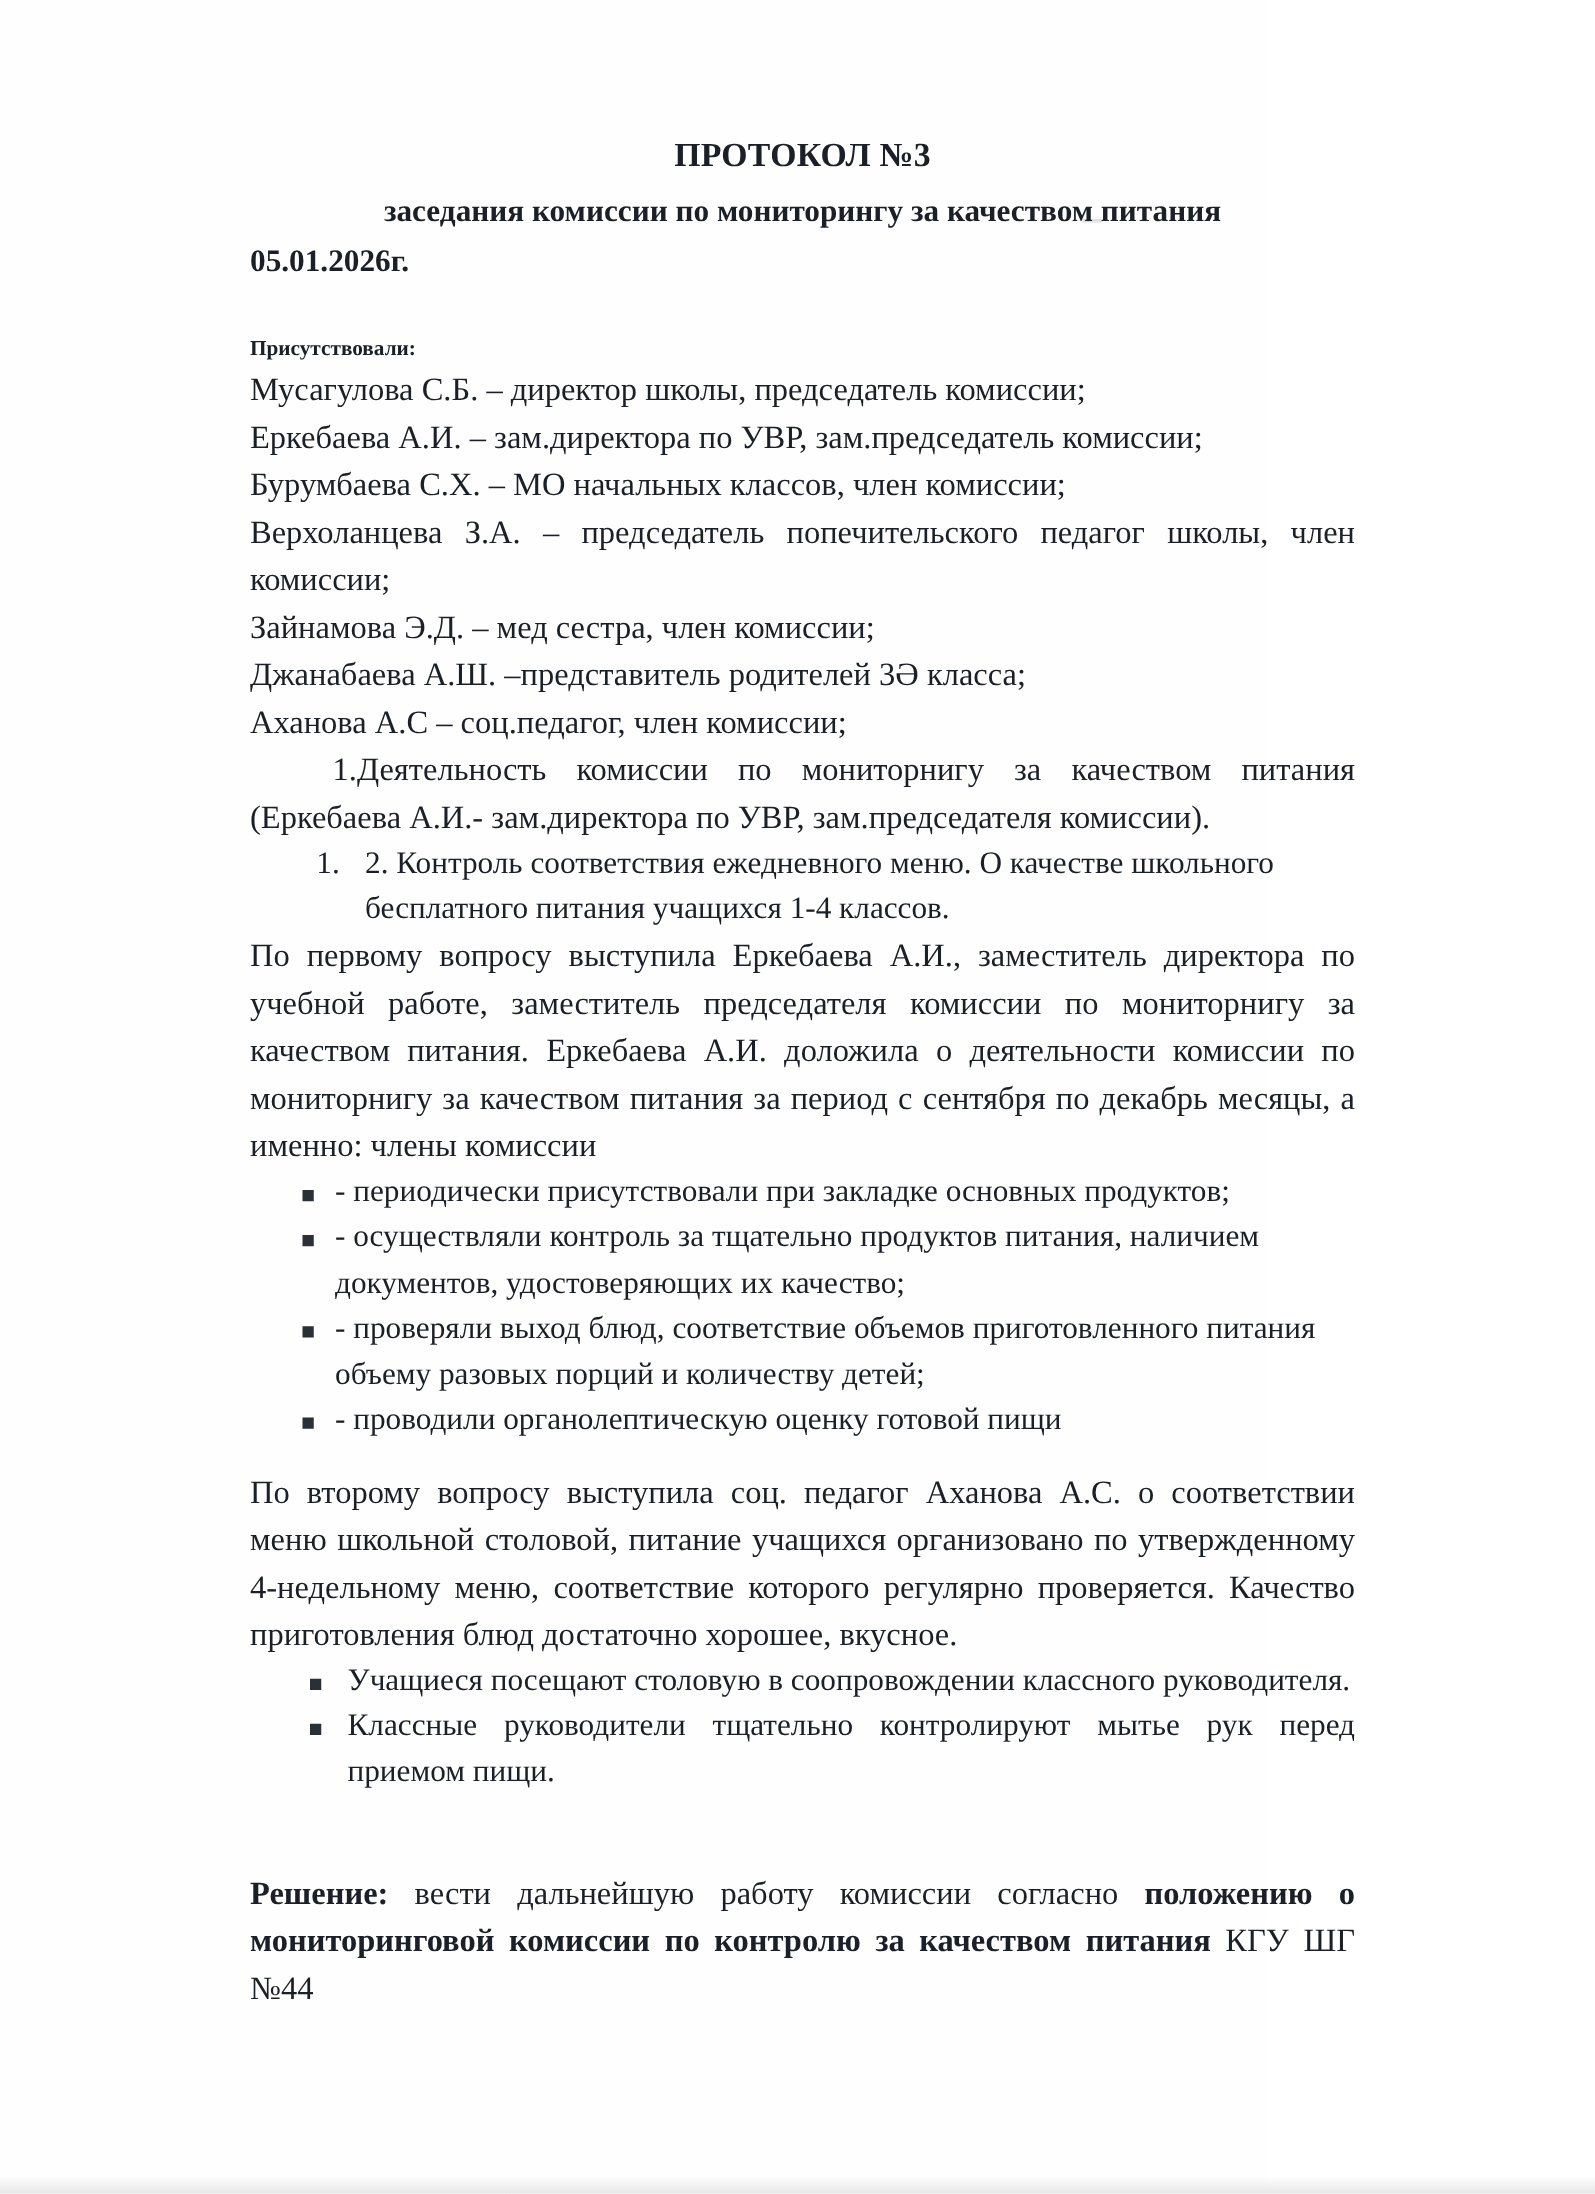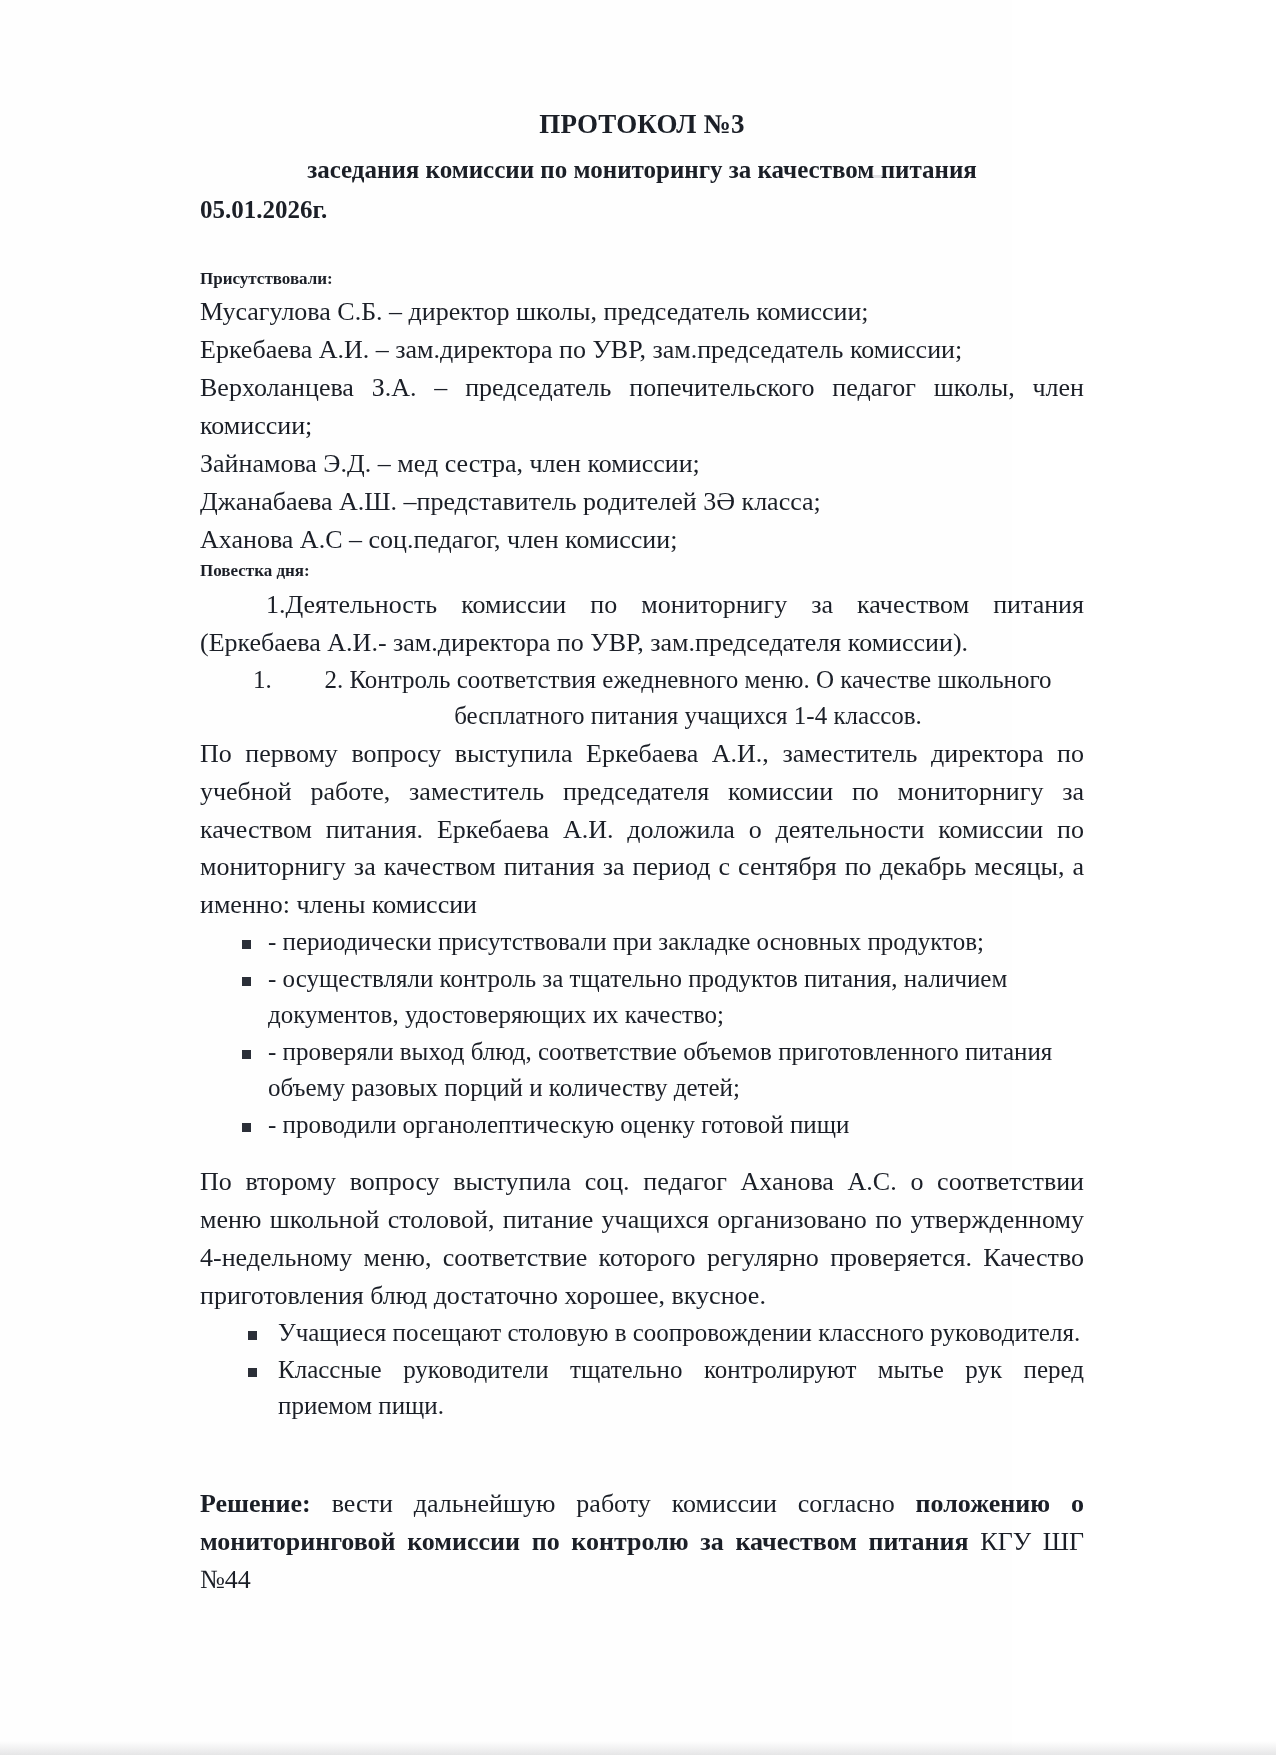--- a/index.html
+++ b/index.html
@@ -80,21 +80,21 @@
     padding: 0 0 0 78px;
     font-size: 25px;
     line-height: 1.46;
   }
   ol.agenda > li {
     margin: 0 0 0 0;
     padding-left: 14px;
   }
   ol.agenda > li .li-text {
     display: block;
-    text-align: center;
+    text-align: left;
   }
 
   
   ul.sq {
     list-style: none;
     margin: 0;
     padding: 0;
     font-size: 25px;
     line-height: 1.46;
   }
@@ -166,26 +166,26 @@
   <div class="content">
 
     <h1 class="doc-title">ПРОТОКОЛ №3</h1>
     <h2 class="doc-subtitle">заседания комиссии по мониторингу за качеством питания</h2>
     <div class="doc-date">05.01.2026г.</div>
 
     <div class="section-head">Присутствовали:</div>
 
     <p class="para">Мусагулова С.Б. – директор школы, председатель комиссии;</p>
     <p class="para">Еркебаева А.И. – зам.директора по УВР, зам.председатель комиссии;</p>
+    <p class="para">Бурумбаева С.Х. – МО начальных классов, член комиссии;</p>
     <p class="para">Верхоланцева З.А. – председатель попечительского педагог школы, член комиссии;</p>
     <p class="para">Зайнамова Э.Д. – мед сестра, член комиссии;</p>
     <p class="para">Джанабаева А.Ш. –представитель родителей 3Ә класса;</p>
     <p class="para">Аханова А.С – соц.педагог, член комиссии;</p>
 
-    <div class="section-head">Повестка дня:</div>
 
     <p class="para indent-first">1.Деятельность комиссии по мониторнигу за качеством питания (Еркебаева      А.И.- зам.директора по УВР, зам.председателя комиссии).</p>
 
     <ol class="agenda">
       <li>
         <span class="li-text">2. Контроль соответствия ежедневного меню. О качестве школьного бесплатного питания учащихся 1-4 классов.</span>
       </li>
     </ol>
 
     <p class="para">По первому вопросу выступила Еркебаева А.И., заместитель директора по учебной  работе, заместитель председателя комиссии по мониторнигу за качеством питания. Еркебаева А.И. доложила о деятельности комиссии по мониторнигу за качеством питания за период с сентября по декабрь месяцы, а именно: члены комиссии</p>

